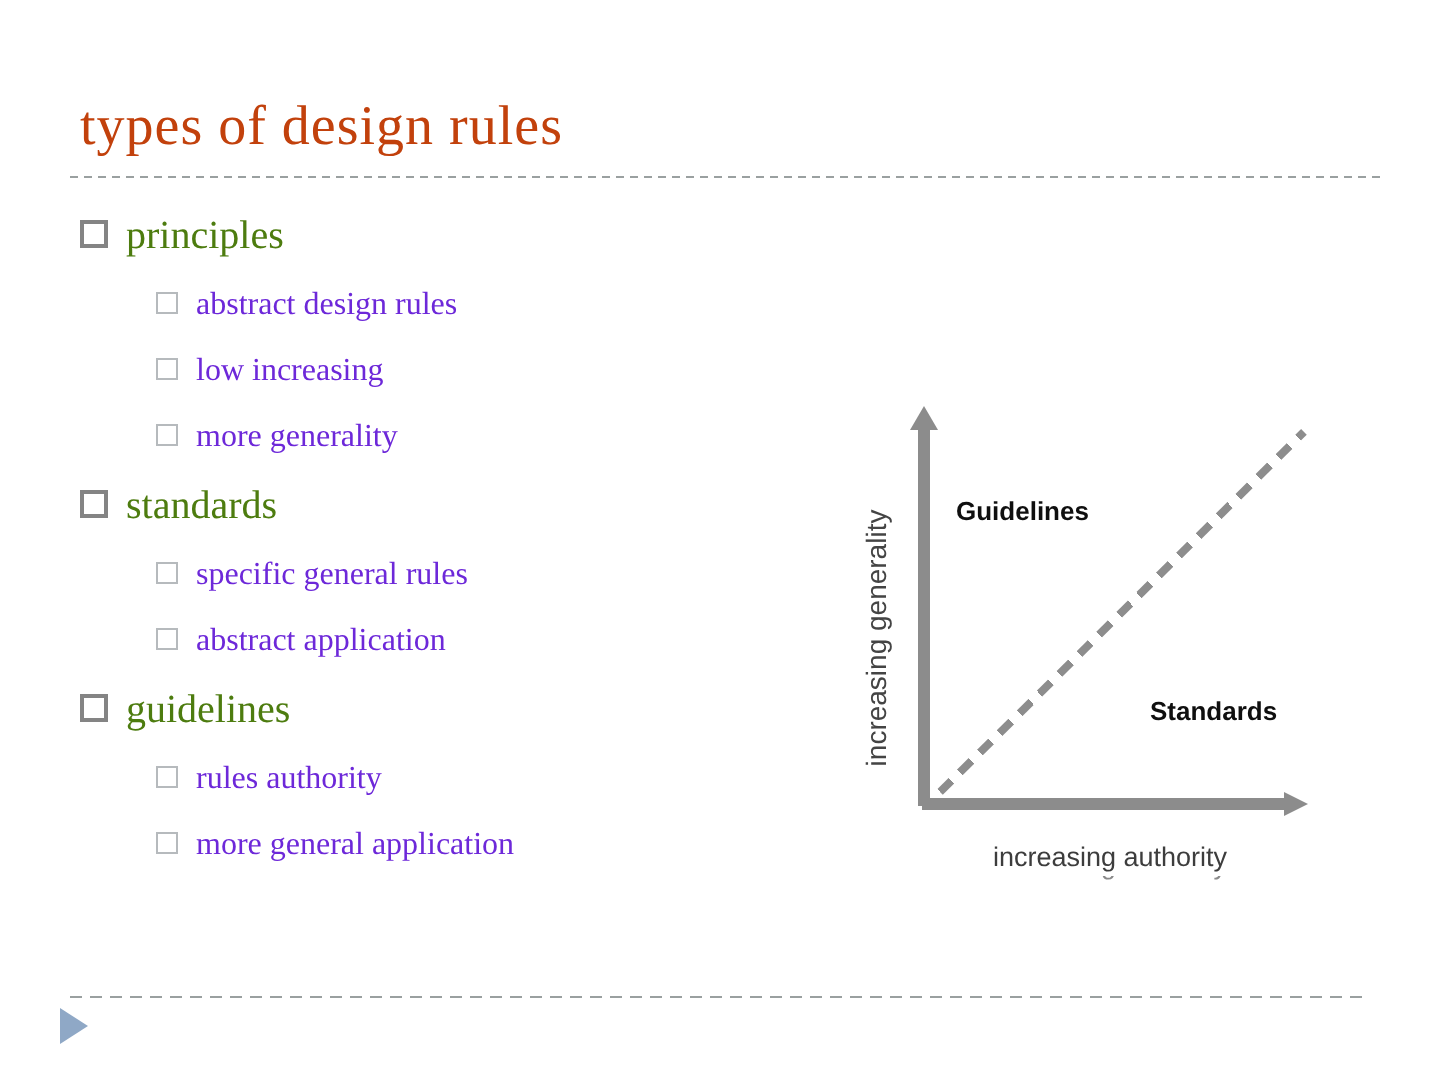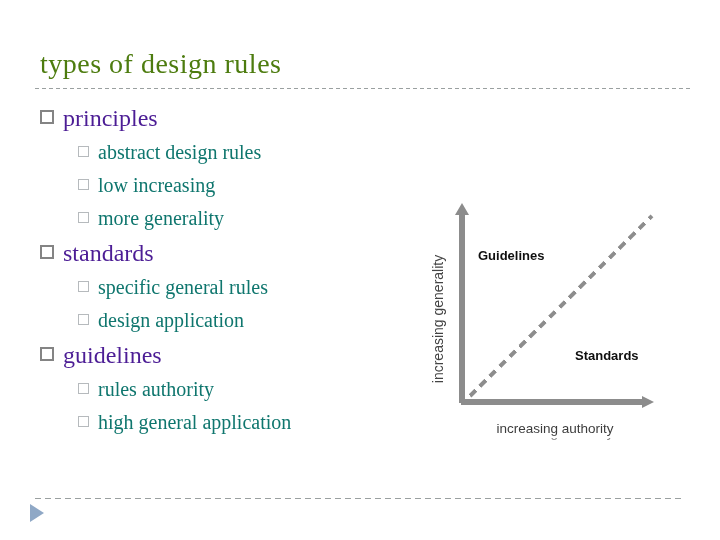--- a/index.html
+++ b/index.html
@@ -3,34 +3,34 @@
 <meta charset="utf-8">
 <style>
   html,body{margin:0;padding:0;background:#ffffff;}
   .slide{
     position:relative;width:720px;height:540px;background:#ffffff;overflow:hidden;
     font-family:"Liberation Serif", serif;
   }
   
   .title{
     position:absolute;left:40px;top:48px;width:620px;
-    font-size:28px;color:#4d7c0f;letter-spacing:.5px;
+    font-size:28px;color:#c2410c;letter-spacing:.5px;
   }
   .rule{
     position:absolute;height:1px;
     background:repeating-linear-gradient(to right,#9aa0a0 0 4px,transparent 4px 7px);
   }
   .rule-top{left:35px;top:88px;width:655px;}
   .rule-bottom{left:35px;top:498px;width:650px;
     background:repeating-linear-gradient(to right,#9aa0a0 0 6px,transparent 6px 10px);}
   
   .content{position:absolute;left:40px;top:100px;width:380px;}
   .row{display:flex;align-items:center;}
-  .row.l1{height:36px;font-size:24px;color:#4c1d95;}
-  .row.l2{height:33px;font-size:20px;color:#0f766e;padding-left:38px;}
+  .row.l1{height:36px;font-size:20px;color:#4d7c0f;}
+  .row.l2{height:33px;font-size:16px;color:#6d28d9;padding-left:38px;}
   .sq{flex:0 0 auto;margin-right:9px;box-sizing:border-box;background:#fff;}
   .sq1{width:14px;height:14px;border:2px solid #848484;margin-top:-2px;}
   .sq2{width:11px;height:11px;border:1px solid #b6babd;margin-top:-2px;}
   
   .diagram{position:absolute;left:360px;top:185px;width:350px;height:270px;
     font-family:"Liberation Sans", sans-serif;}
   .yaxis-bar{position:absolute;left:99px;top:29px;width:6px;height:189px;background:#8c8c8c;}
   .yaxis-head{position:absolute;left:95px;top:18px;width:0;height:0;
     border-left:7px solid transparent;border-right:7px solid transparent;
     border-bottom:12px solid #8c8c8c;}
@@ -84,33 +84,33 @@
     <div class="row l1">
         <span class="sq sq1"></span>
         <span>standards</span>
       </div>
     <div class="row l2">
         <span class="sq sq2"></span>
         <span>specific general rules</span>
       </div>
     <div class="row l2">
         <span class="sq sq2"></span>
-        <span>design application</span>
+        <span>abstract application</span>
       </div>
     <div class="row l1">
         <span class="sq sq1"></span>
         <span>guidelines</span>
       </div>
     <div class="row l2">
         <span class="sq sq2"></span>
         <span>rules authority</span>
       </div>
     <div class="row l2">
         <span class="sq sq2"></span>
-        <span>high general application</span>
+        <span>more general application</span>
       </div>
   </div>
 
   <div class="diagram">
     <div class="yaxis-head"></div>
     <div class="yaxis-bar"></div>
     <div class="xaxis-bar"></div>
     <div class="xaxis-head"></div>
     <div class="diag"></div>
     <div class="ylabel">increasing generality</div>

